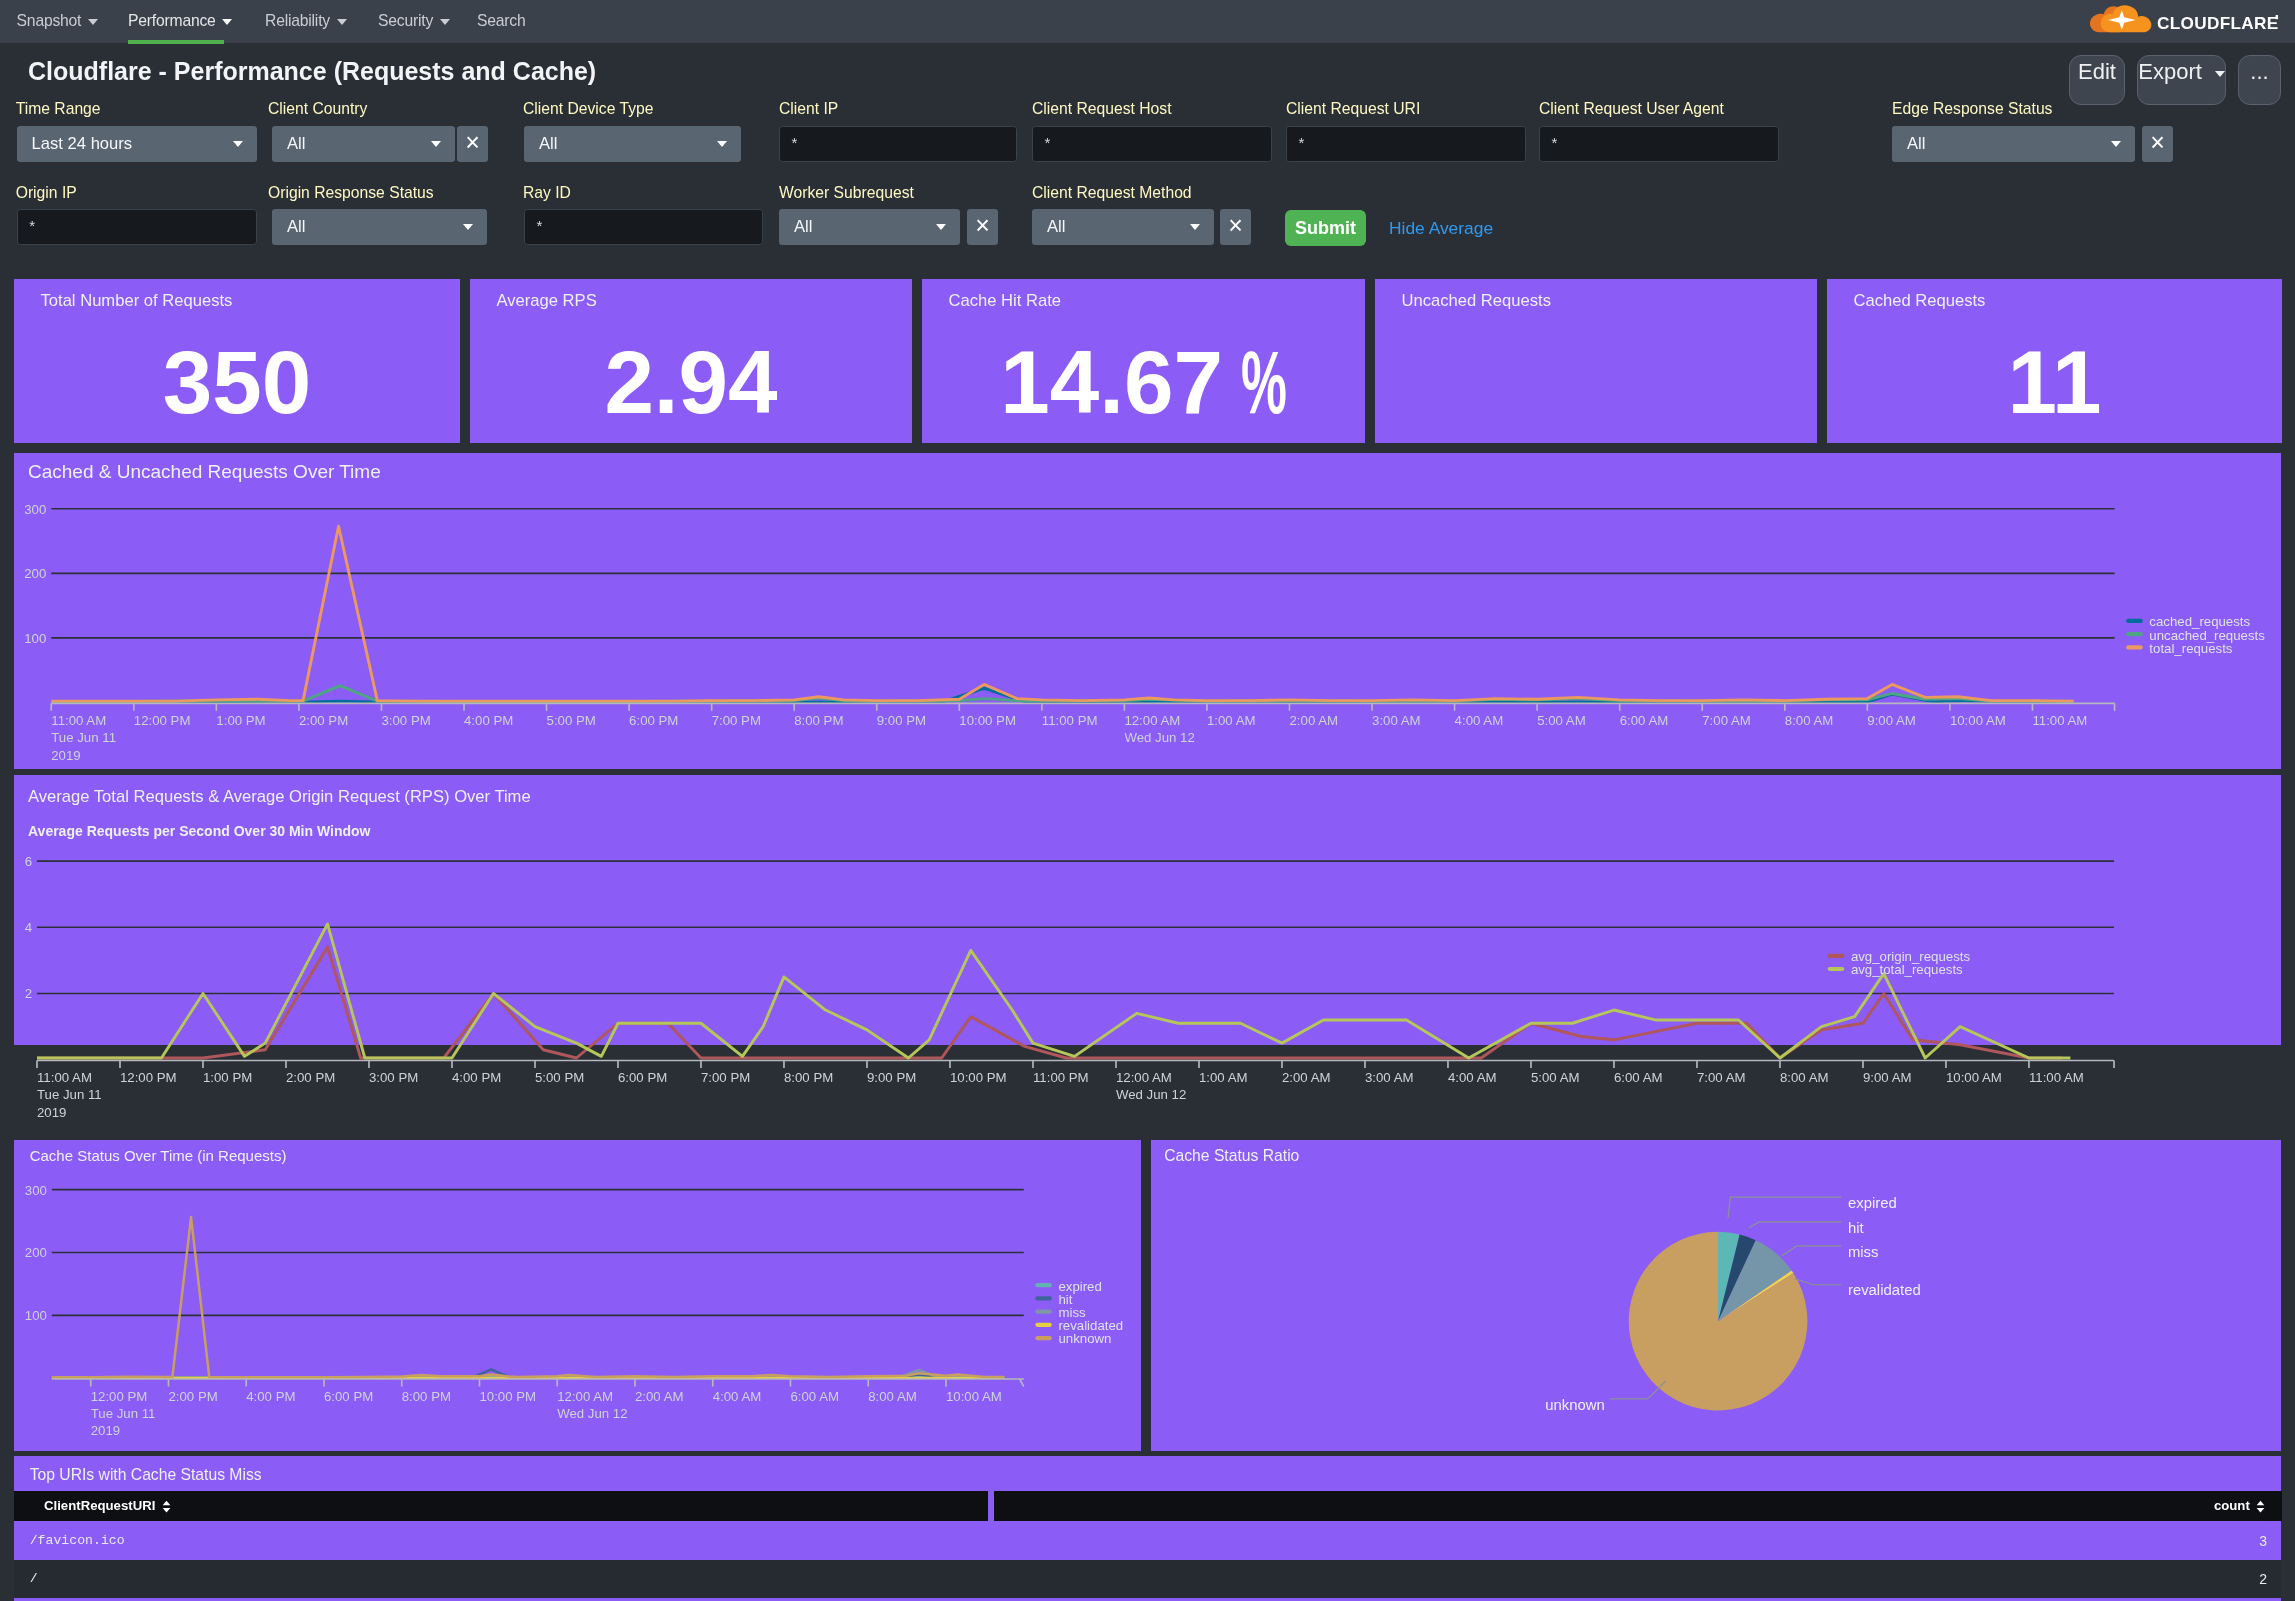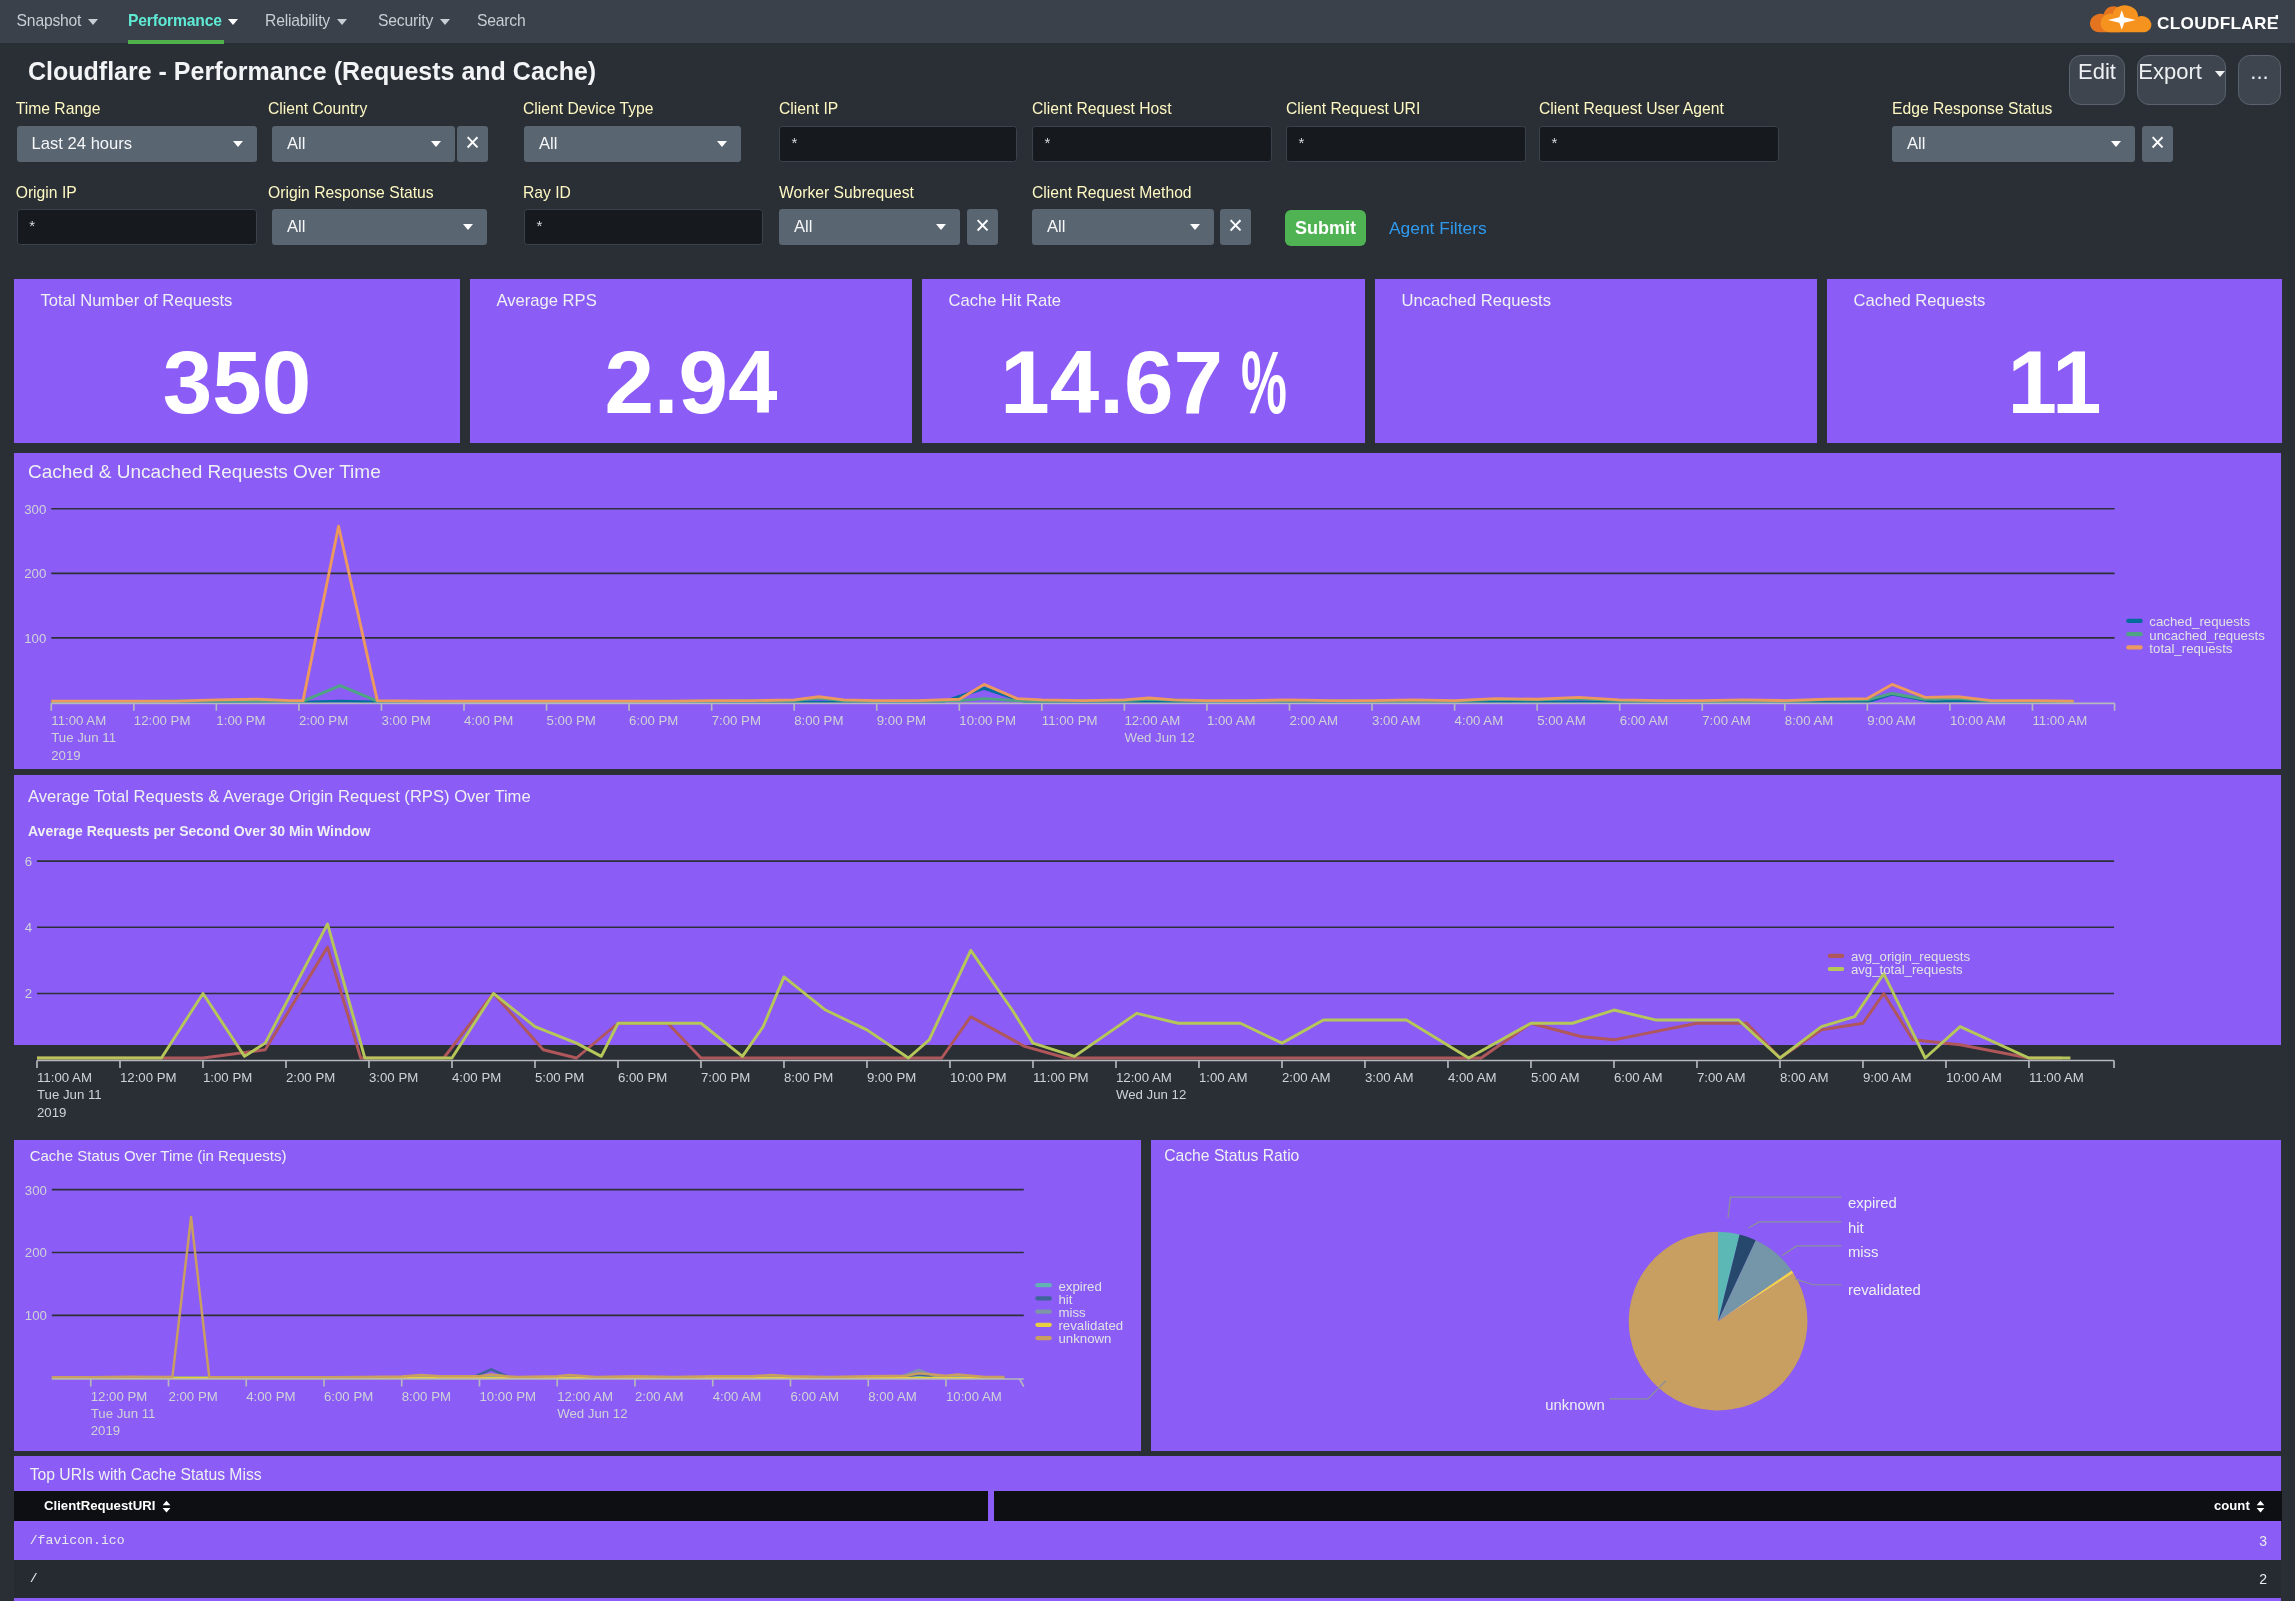--- a/index.html
+++ b/index.html
@@ -1,19 +1,19 @@
 <!DOCTYPE html>
 <html style="font-size:13.2px"><head>
 <meta charset="utf-8">
 <style>
 *{margin:0;padding:0;box-sizing:border-box}
 html,body{width:2295px;height:1602px;background:#2a2e35;font-family:"Liberation Sans",sans-serif;overflow:hidden;position:relative}
 .nav{position:absolute;left:0;top:0;width:2295px;height:43px;background:#3a414b}
 .nav a{position:absolute;top:0;line-height:41px;font-size:15.7px;letter-spacing:-0.2px;color:#c9ced4;text-decoration:none}
-.nav a.active{color:#5eead4;font-weight:bold}
+.nav a.active{color:#e5e5e5;font-weight:normal}
 .nav .caret{display:inline-block;width:0;height:0;border-left:5px solid transparent;border-right:5px solid transparent;border-top:6.6px solid #c9ced4;margin-left:6.6px;vertical-align:middle}
 .nav a.active .caret{border-top-color:#fff}
 .greenbar{position:absolute;left:128px;top:40px;width:96px;height:4.1px;background:#4fb04c}
 .pagetitle{position:absolute;left:28px;top:57px;font-size:25px;font-weight:bold;color:#f2f4f6}
 .hbtn{position:absolute;top:55px;height:50px;background:#3e454f;border:0.8px solid #5a636d;border-radius:12px;color:#eef0f2;font-size:22px;text-align:center;line-height:31px}
 .flabel{position:absolute;font-size:15.7px;color:#fef9c3}
 .fsel{position:absolute;height:36px;background:#5a6572;border-radius:3.3px;color:#f5f7f8;font-size:16.6px;line-height:36px;padding-left:15px}
 .fsel .caret{position:absolute;right:14px;top:15px;width:0;height:0;border-left:5.8px solid transparent;border-right:5.8px solid transparent;border-top:6.6px solid #fff}
 .fx{position:absolute;height:36px;width:31px;background:#5a6572;border-radius:3.3px;color:#fff;text-align:center;line-height:33px;font-size:25px;font-weight:400}
 .finput{position:absolute;height:36px;background:#16191e;border:1.7px solid #3a424b;border-radius:3.3px;color:#d8dbde;font-size:15px;line-height:32px;padding-left:11.6px}
@@ -81,21 +81,21 @@
 <div class="fsel" style="left:272px;top:209px;width:215px">All<span class="caret"></span></div>
 <div class="flabel" style="left:523px;top:184px">Ray ID</div>
 <div class="finput" style="left:524px;top:209px;width:239px">*</div>
 <div class="flabel" style="left:779px;top:184px">Worker Subrequest</div>
 <div class="fsel" style="left:779px;top:209px;width:181px">All<span class="caret"></span></div>
 <div class="fx" style="left:967px;top:209px">×</div>
 <div class="flabel" style="left:1032px;top:184px">Client Request Method</div>
 <div class="fsel" style="left:1032px;top:209px;width:182px">All<span class="caret"></span></div>
 <div class="fx" style="left:1220px;top:209px">×</div>
 <div class="submit">Submit</div>
-<div class="hidef">Agent Filters</div>
+<div class="hidef">Hide Average</div>
 <div class="panel" style="left:14px;top:279px;width:446px;height:164px">
     <div class="kpilabel">Total Number of Requests</div>
     <div class="kpinum">350</div>
   </div>
 <div class="panel" style="left:470px;top:279px;width:442px;height:164px">
     <div class="kpilabel">Average RPS</div>
     <div class="kpinum">2.94</div>
   </div>
 <div class="panel" style="left:922px;top:279px;width:443px;height:164px">
     <div class="kpilabel">Cache Hit Rate</div>

